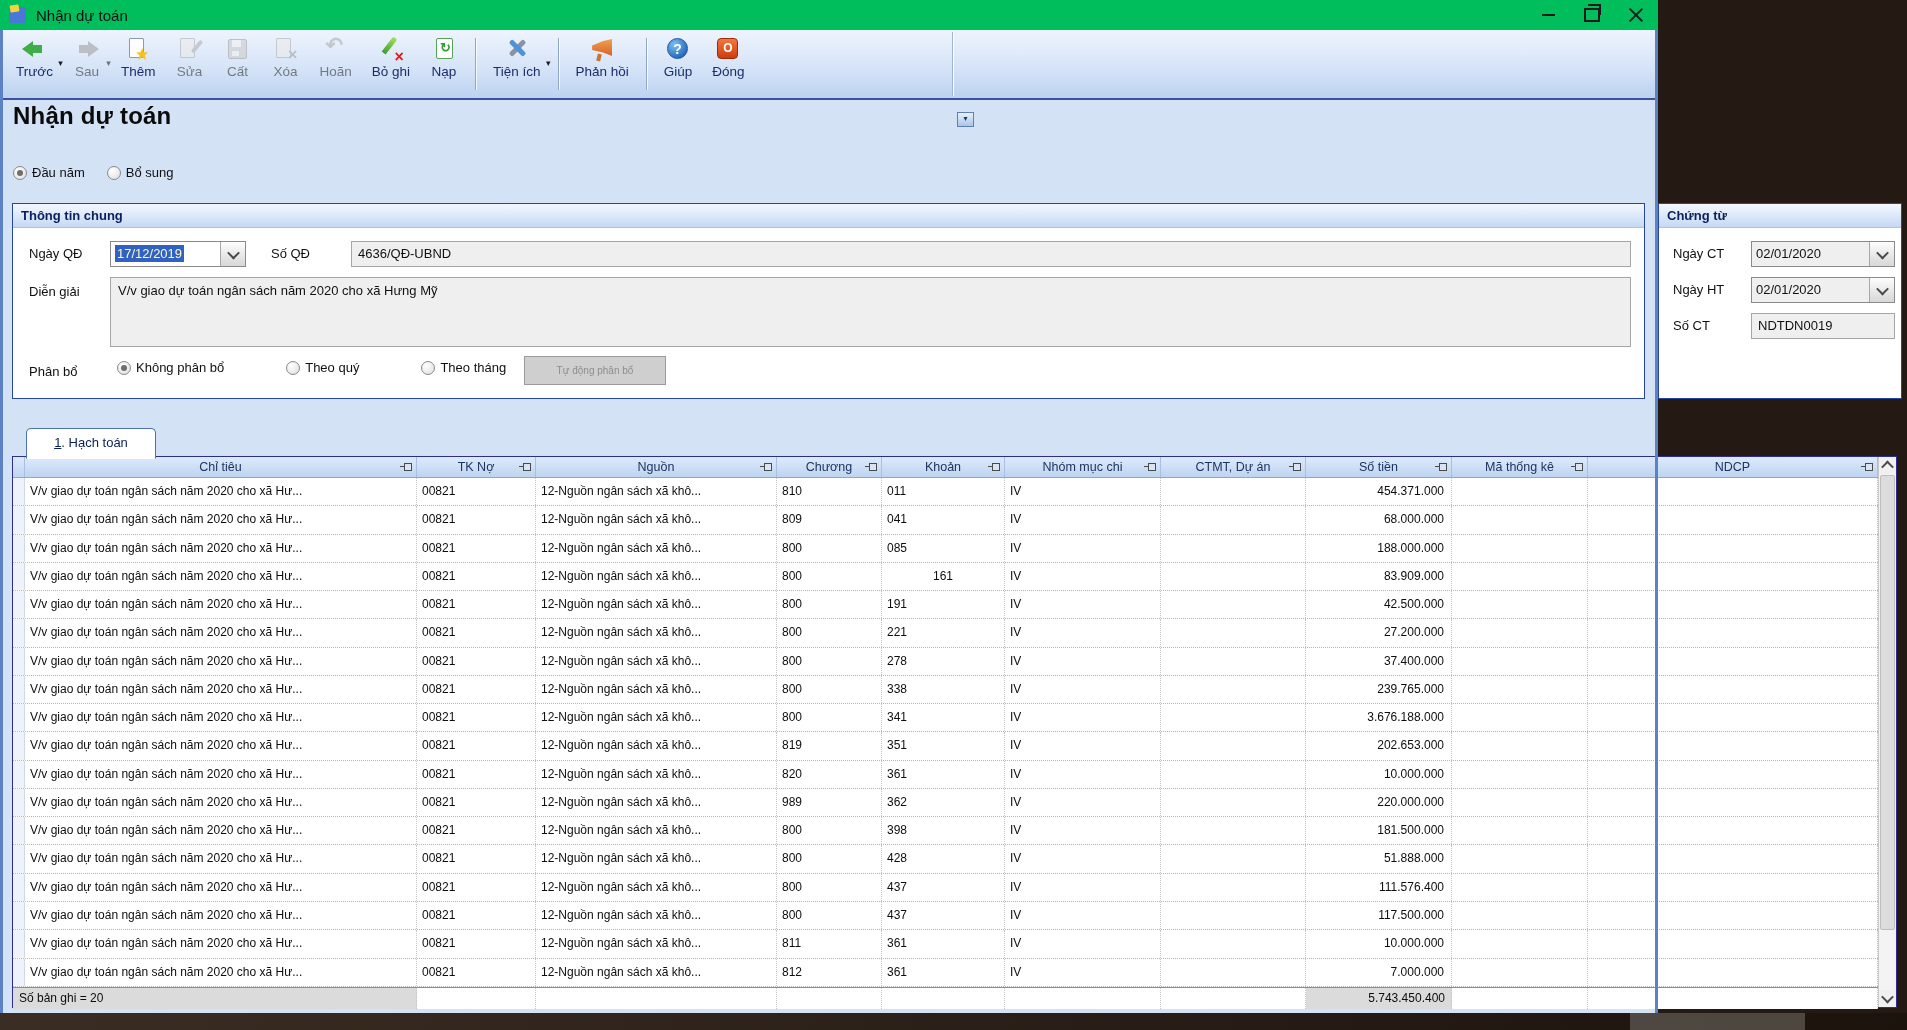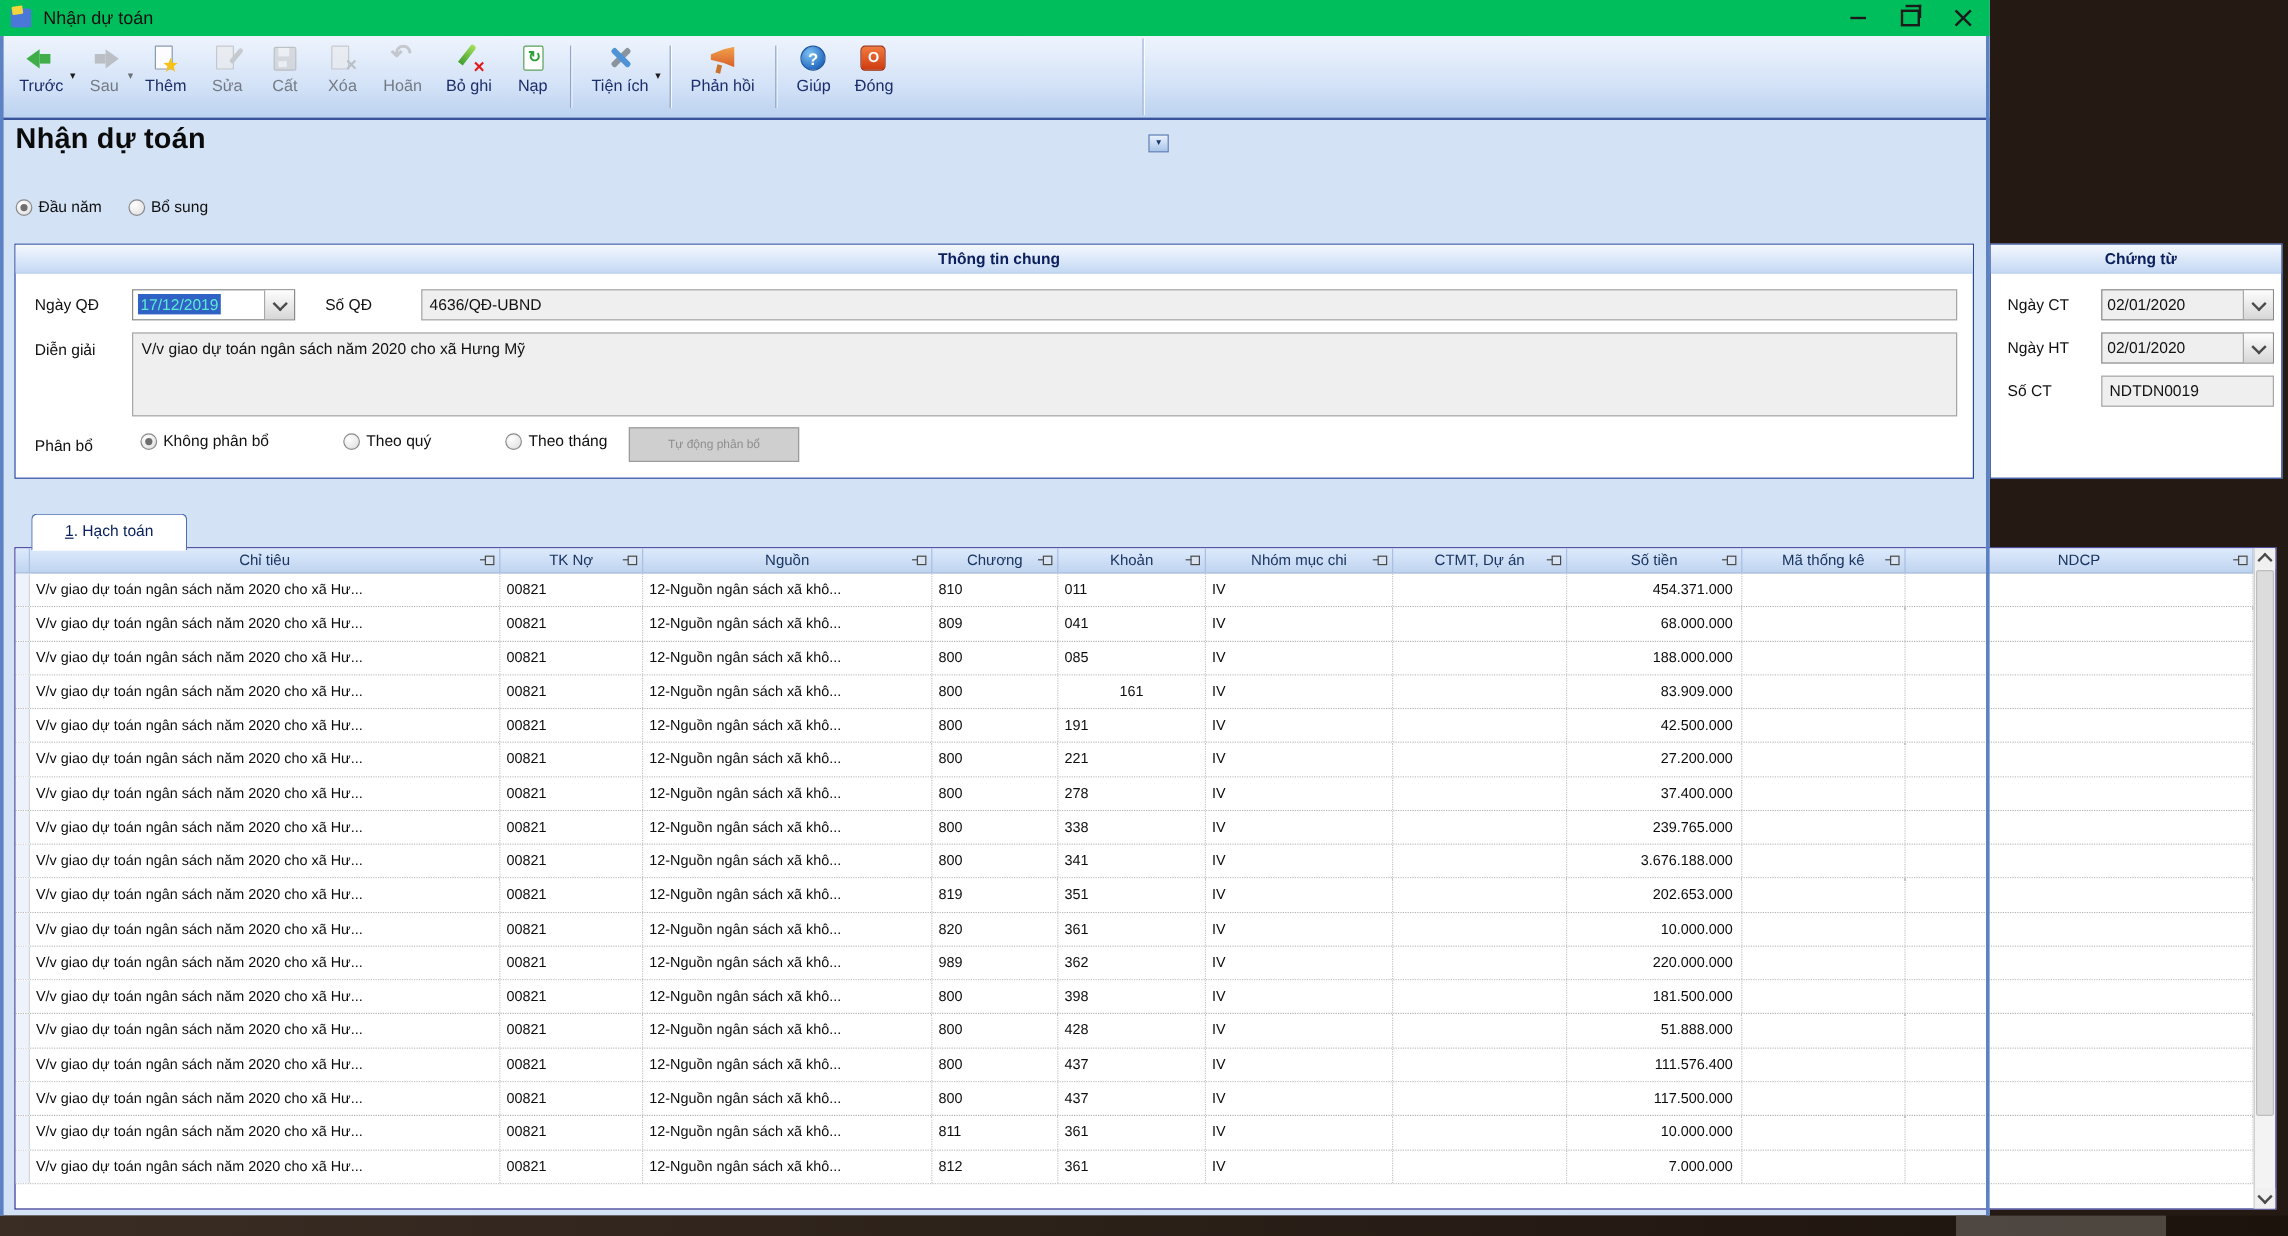--- a/index.html
+++ b/index.html
@@ -77,26 +77,26 @@
   .radio-opt{display:flex;align-items:center;gap:5px;font-size:13px;color:#101010;}
   .radio-circle{width:14px;height:14px;border-radius:50%;border:1px solid #8a8a8a;box-sizing:border-box;
       background:radial-gradient(circle at 35% 30%,#fff,#dcdcdc);position:relative;}
   .radio-circle.sel::after{content:"";position:absolute;left:3px;top:3px;width:6px;height:6px;border-radius:50%;background:#6e6e6e;}
 
   
   .groupbox{position:absolute;border:1px solid #27479e;background:#fff;box-sizing:border-box;}
   #group-general{left:12px;top:203px;width:1633px;height:196px;}
   #group-chungtu{left:1658px;top:203px;width:244px;height:196px;}
   .group-header{height:23px;background:linear-gradient(#f4f8fe,#c5d9f4);border-bottom:1px solid #a9c3e8;
-      font-size:13px;font-weight:bold;color:#0a1f5c;line-height:23px;padding-left:8px;text-align:center;}
+      font-size:13px;font-weight:bold;color:#0a1f5c;line-height:23px;padding-left:8px;}
   .flabel{position:absolute;font-size:13px;color:#101010;}
   .combo{position:absolute;border:1px solid #8a8a8a;background:#fff;display:flex;box-sizing:border-box;height:26px;}
   .combo.gray{background:#efefef;}
   .combo .val{flex:1;font-size:13px;color:#111;padding:4px 4px;white-space:nowrap;overflow:hidden;}
-  .combo .val .hl{background:#2f62c4;color:#5eead4;padding:1px 2px;}
+  .combo .val .hl{background:#2f62c4;color:#fef9c3;padding:1px 2px;}
   .combo-btn{width:24px;border-left:1px solid #a8a8a8;background:linear-gradient(#fdfdfd,#d7d7d7);
       display:flex;align-items:center;justify-content:center;}
   .chev-down{width:7px;height:7px;border-right:2px solid #4a4a4a;border-bottom:2px solid #4a4a4a;transform:rotate(45deg) translate(-1px,-1px);}
   .chev-up{width:7px;height:7px;border-right:2px solid #4a4a4a;border-bottom:2px solid #4a4a4a;transform:rotate(-135deg) translate(-1px,-1px);}
   .tinput{position:absolute;border:1px solid #a6a6a6;background:#efefef;font-size:13px;color:#111;
       padding:4px 6px;box-sizing:border-box;height:26px;white-space:nowrap;overflow:hidden;}
   .tarea{position:absolute;border:1px solid #a6a6a6;background:#efefef;font-size:13px;color:#111;
       padding:5px 7px;box-sizing:border-box;}
   .btn-disabled{position:absolute;background:#cfcfcf;border:1px solid #9a9a9a;color:#8e8e8e;
       font-size:10px;text-align:center;box-sizing:border-box;}
@@ -573,20 +573,32 @@
             <div class="td" style="width: 241px;">12-Nguồn ngân sách xã khô...</div>
             <div class="td" style="width: 105px;">812</div>
             <div class="td" style="width: 123px;">361</div>
             <div class="td" style="width: 156px;">IV</div>
             <div class="td" style="width: 145px;"></div>
             <div class="td num" style="width: 146px;">7.000.000</div>
             <div class="td" style="width: 136px;"></div>
             <div class="td" style="flex: 1 1 0%;"></div>
           </div>
         </div>
+      <div id="tfoot">
+          <div class="tf gray" style="width: 404px;">Số bản ghi = 20</div>
+          <div class="tf" style="width: 119px;"></div>
+          <div class="tf" style="width: 241px;"></div>
+          <div class="tf" style="width: 105px;"></div>
+          <div class="tf" style="width: 123px;"></div>
+          <div class="tf" style="width: 156px;"></div>
+          <div class="tf" style="width: 145px;"></div>
+          <div class="tf gray num" style="width: 146px;">5.743.450.400</div>
+          <div class="tf" style="width: 136px;"></div>
+          <div class="tf" style="flex: 1 1 0%;"></div>
+        </div>
     </div>
     <div id="vscroll">
       <div class="sb-btn" id="sb-up">
           <div class="chev-up"></div>
         </div>
       <div id="sb-thumb"></div>
       <div class="sb-btn" id="sb-down">
           <div class="chev-down"></div>
         </div>
     </div>

